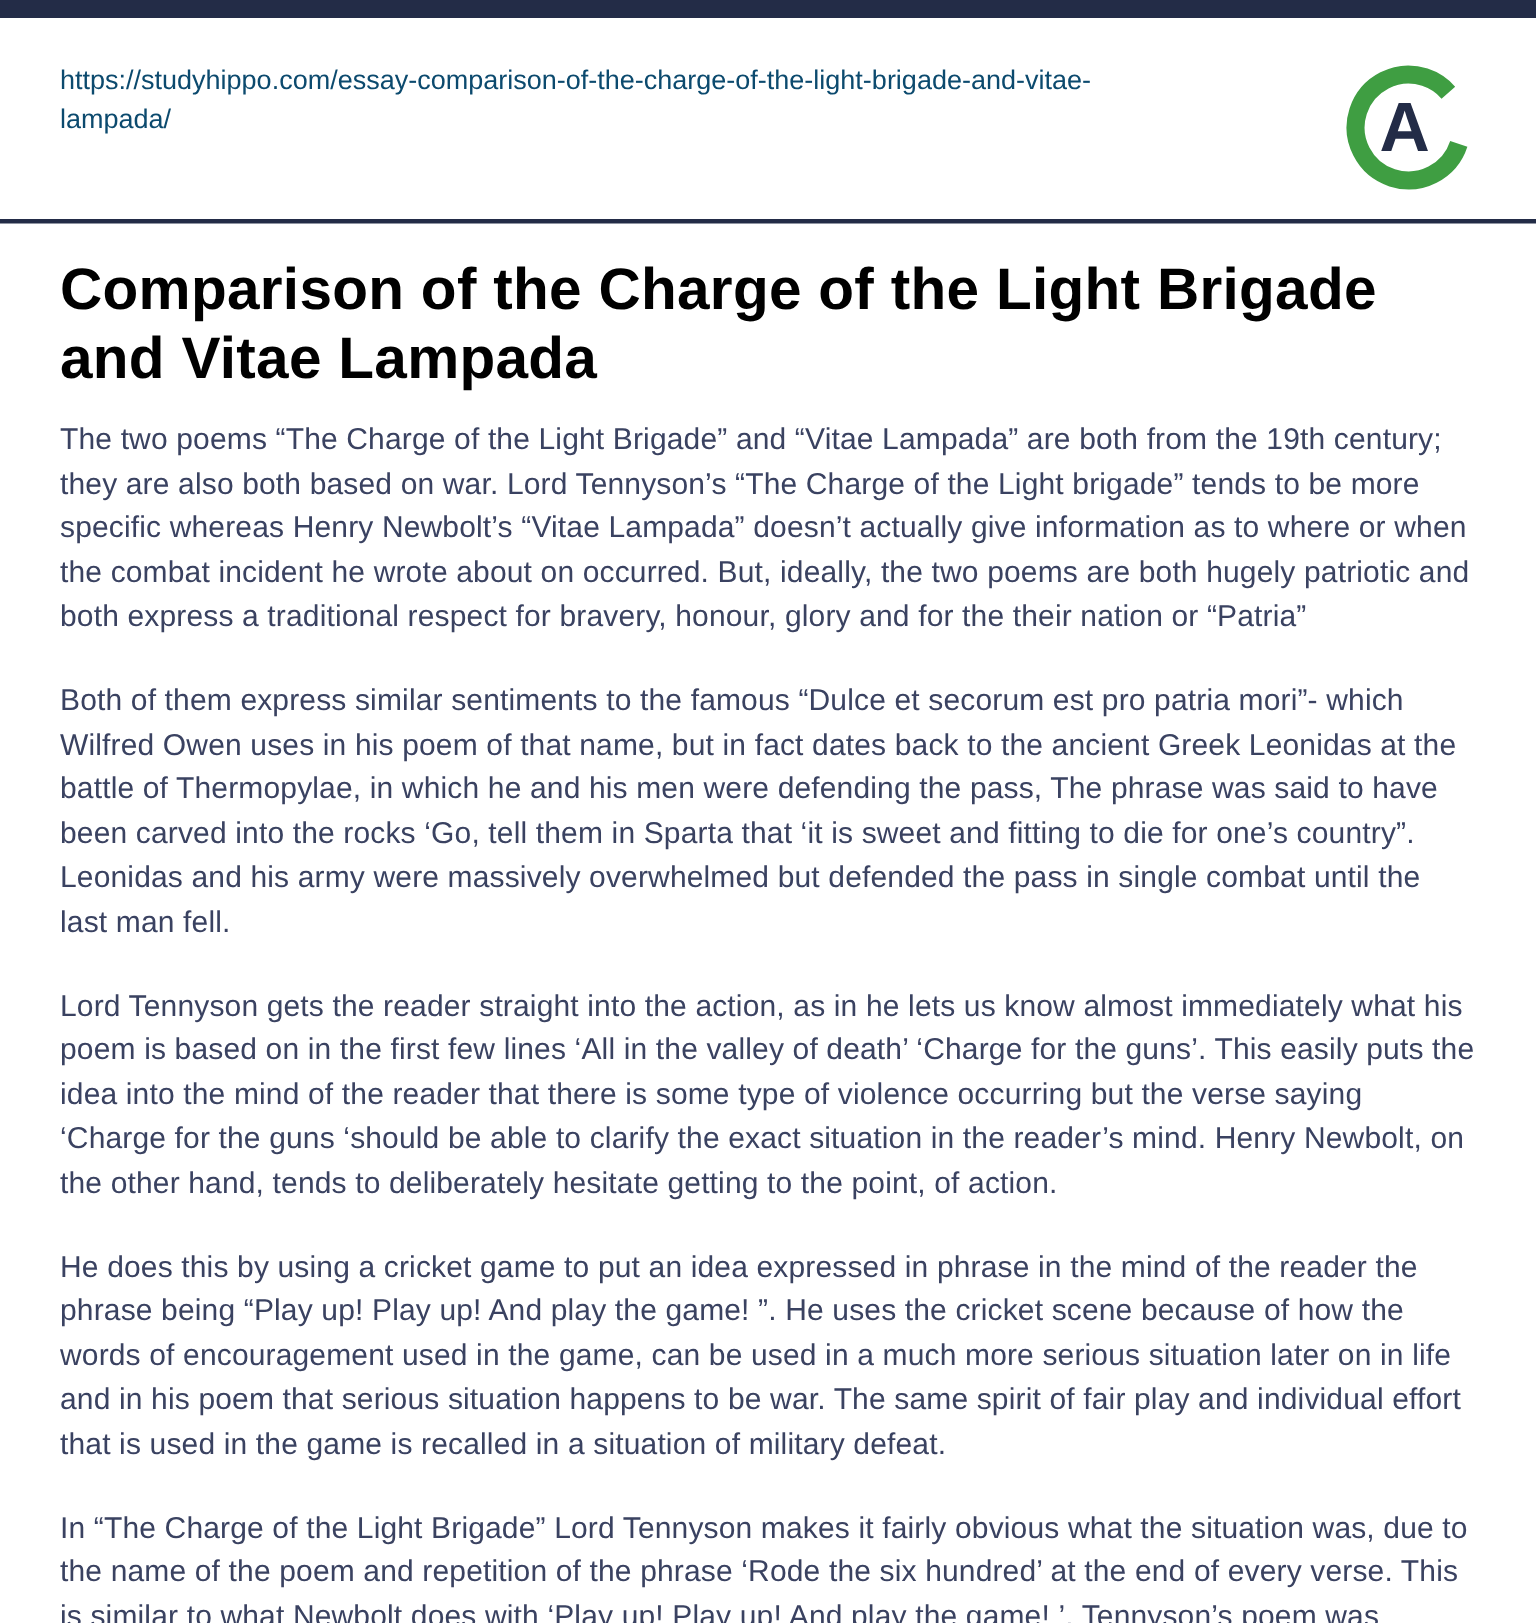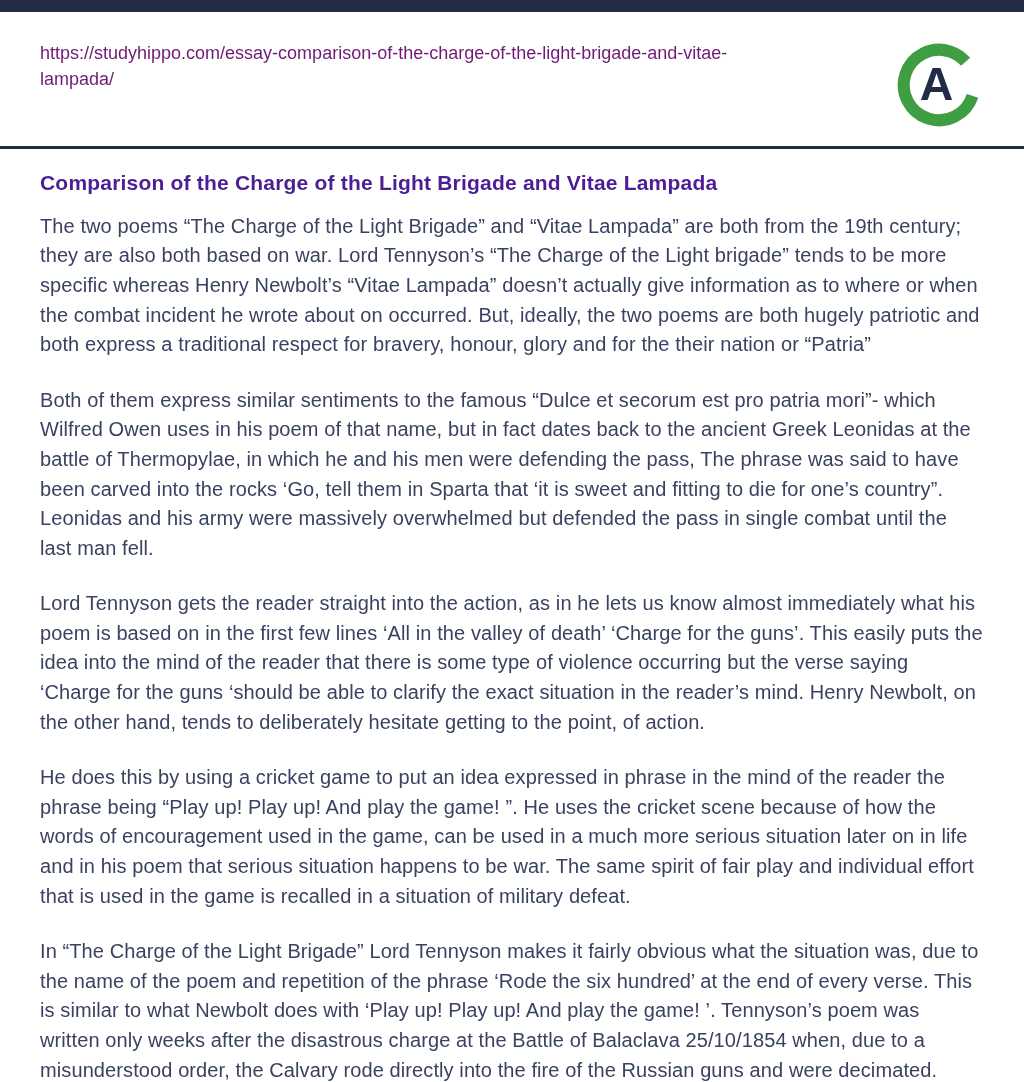--- a/index.html
+++ b/index.html
@@ -26,21 +26,21 @@
   }
   .site-title {
     color: #2178d4;
     font-size: 27px;
     font-weight: bold;
     letter-spacing: 0.3px;
     margin-bottom: 16px;
   }
   .page-url {
     display: block;
-    color: #701a75;
+    color: #0c4a6e;
     font-size: 18px;
     line-height: 1.45;
     text-decoration: none;
     overflow-wrap: break-word;
     word-break: break-word;
   }
   .logo {
     width: 86px;
     height: 86px;
     flex: 0 0 auto;
@@ -49,22 +49,22 @@
   }
   .divider {
     width: 100%;
     height: 3px;
     background: #232c47;
   }
   .article {
     padding: 22px 40px 0 40px;
   }
   .article-title {
-    color: #4c1d95;
-    font-size: 21px;
+    color: #000000;
+    font-size: 39px;
     font-weight: bold;
     line-height: 1.18;
     margin-bottom: 16px;
     letter-spacing: 0.2px;
   }
   .para {
     color: #3a4261;
     font-size: 20px;
     line-height: 1.48;
     margin-bottom: 26px;

